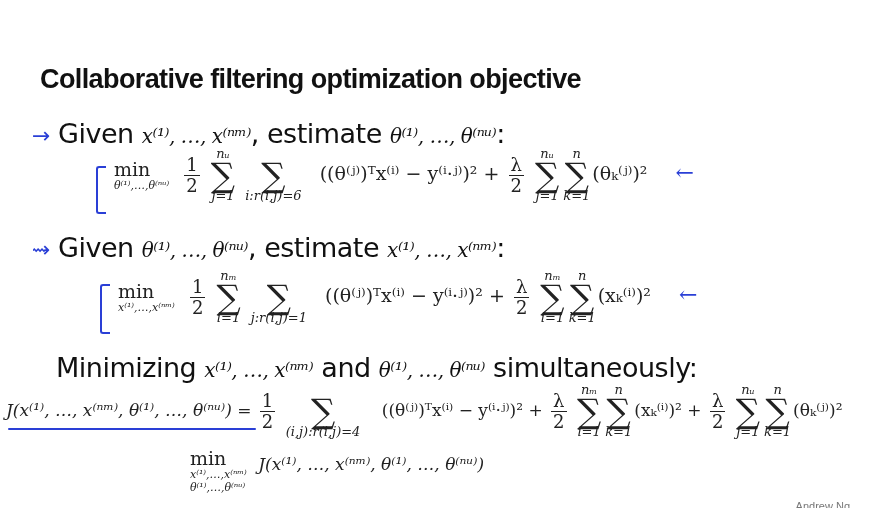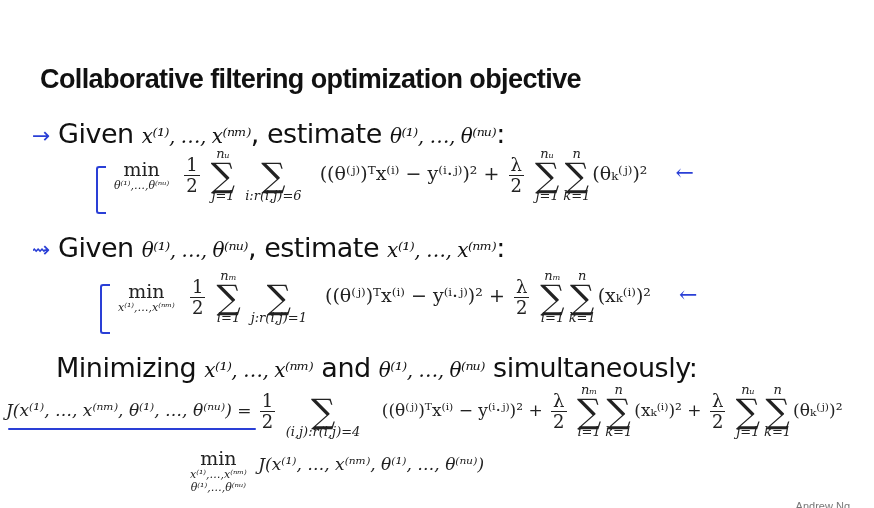--- a/index.html
+++ b/index.html
@@ -12,21 +12,21 @@
   .title { left: 40px; top: 64px; font-size: 27px; font-weight: bold; letter-spacing: -0.6px; font-family: "Liberation Sans", sans-serif; }
   .bullet { font-size: 27px; font-family: "DejaVu Sans", sans-serif; letter-spacing: -0.5px; margin-left: 16px; }
   .m { font-family: "DejaVu Serif", serif; font-style: italic; font-size: 20px; }
   .math { font-family: "DejaVu Serif", serif; font-size: 19px; color: #222; }
   .sigma { display: inline-block; vertical-align: middle; text-align: center; position: relative; margin: 0 2px; }
   .sigma .top, .sigma .bot { display: block; font-size: 13px; font-style: italic; line-height: 12px; }
   .sigma .sym { display: block; font-size: 34px; line-height: 30px; font-style: normal; }
   .frac { display: inline-block; vertical-align: middle; text-align: center; margin: 0 3px; }
   .frac span { display: block; font-size: 18px; line-height: 20px; }
   .frac .num { border-bottom: 1px solid #222; padding: 0 2px; }
-  .minop { display: inline-block; vertical-align: middle; text-align: center; margin-right: 6px; }
+  .minop { display: inline-block; vertical-align: middle; margin-right: 6px; }
   .minop .op { display: block; font-size: 19px; line-height: 20px; font-style: normal; }
   .minop .sub { display: block; font-size: 11px; font-style: italic; line-height: 13px; }
   .arrow-blue { color: #2a3fd6; font-size: 22px; }
   .bracket { position: absolute; border: 2px solid #2a3fd6; border-right: none; border-radius: 3px 0 0 3px; width: 8px; }
   .underline-blue { position: absolute; height: 0; border-top: 2px solid #2a3fd6; border-radius: 2px; }
   .credit { right: 24px; bottom: -4px; font-size: 11px; color: #777; font-family: "Liberation Sans", sans-serif; }
 </style>
 </head>
 <body>
 

